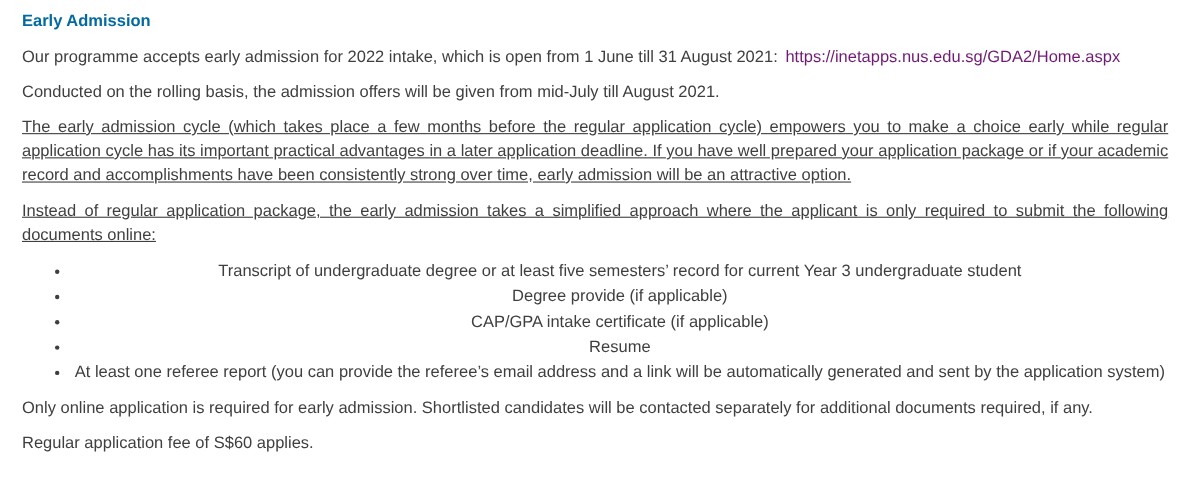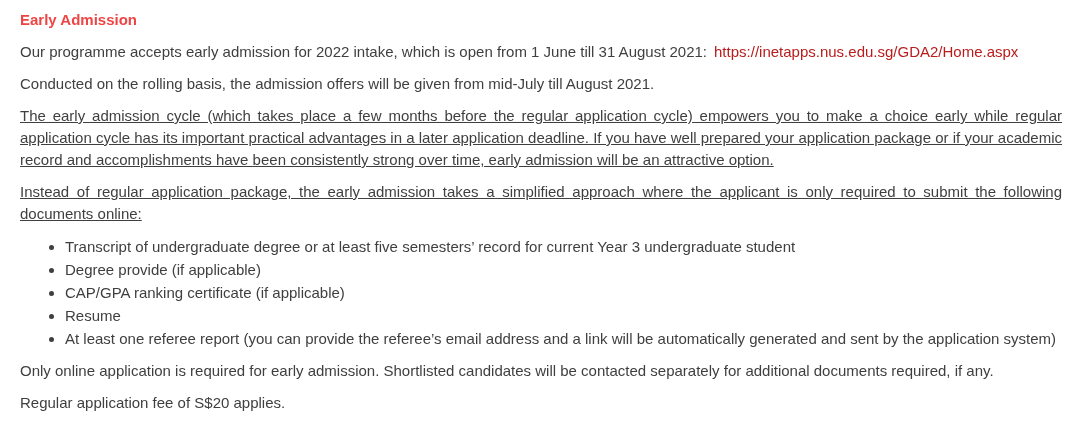--- a/index.html
+++ b/index.html
@@ -15,40 +15,41 @@
     font-family: "Liberation Sans", "DejaVu Sans", sans-serif;
     font-size: 15px;
     line-height: 22px;
     color: #3f3f3f;
     overflow: hidden;
   }
   h2.page-heading {
     font-size: 15px;
     line-height: 22px;
     font-weight: bold;
-    color: #ef4444;
+    color: #0369a1;
     margin: 0 0 10px 0;
   }
   p {
     margin: 0 0 10px 0;
   }
   p.justified {
     text-align: justify;
     text-decoration: underline;
   }
   a.inline-link {
-    color: #b91c1c;
+    color: #701a75;
     text-decoration: none;
     margin-left: 7px;
     cursor: pointer;
   }
   ul.doc-list {
     margin: 0 0 10px 0;
     padding: 0 0 0 45px;
     line-height: 23px;
+    text-align: center;
   }
   ul.doc-list li {
     margin: 0;
     padding: 0;
   }
 </style>
 </head>
 <body>
 
 <h2 class="page-heading">Early Admission</h2>
@@ -59,20 +60,20 @@
 
 <p>Conducted on the rolling basis, the admission offers will be given from mid-July till August 2021.</p>
 
 <p class="justified">The early admission cycle (which takes place a few months before the regular application cycle) empowers you to make a choice early while regular application cycle has its important practical advantages in a later application deadline. If you have well prepared your application package or if your academic record and accomplishments have been consistently strong over time, early admission will be an attractive option.</p>
 
 <p class="justified">Instead of regular application package, the early admission takes a simplified approach where the applicant is only required to submit the following documents online:</p>
 
 <ul class="doc-list">
   <li>Transcript of undergraduate degree or at least five semesters’ record for current Year 3 undergraduate student</li>
   <li>Degree provide (if applicable)</li>
-  <li>CAP/GPA ranking certificate (if applicable)</li>
+  <li>CAP/GPA intake certificate (if applicable)</li>
   <li>Resume</li>
   <li>At least one referee report (you can provide the referee’s email address and a link will be automatically generated and sent by the application system)</li>
 </ul>
 
 <p>Only online application is required for early admission. Shortlisted candidates will be contacted separately for additional documents required, if any.</p>
 
-<p>Regular application fee of S$20 applies.</p>
+<p>Regular application fee of S$60 applies.</p>
 
 </body></html>

